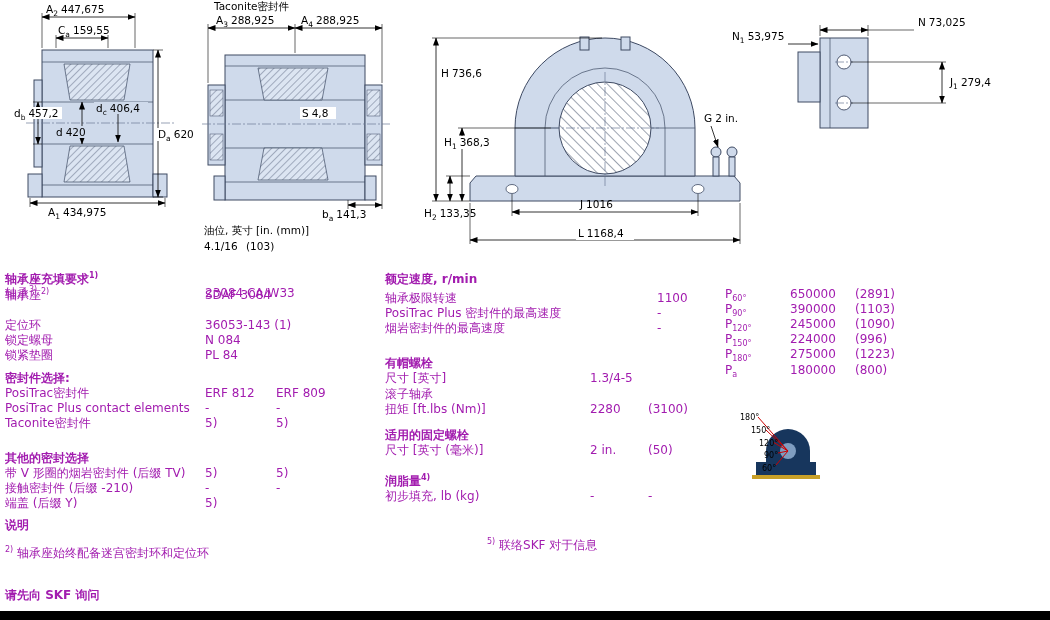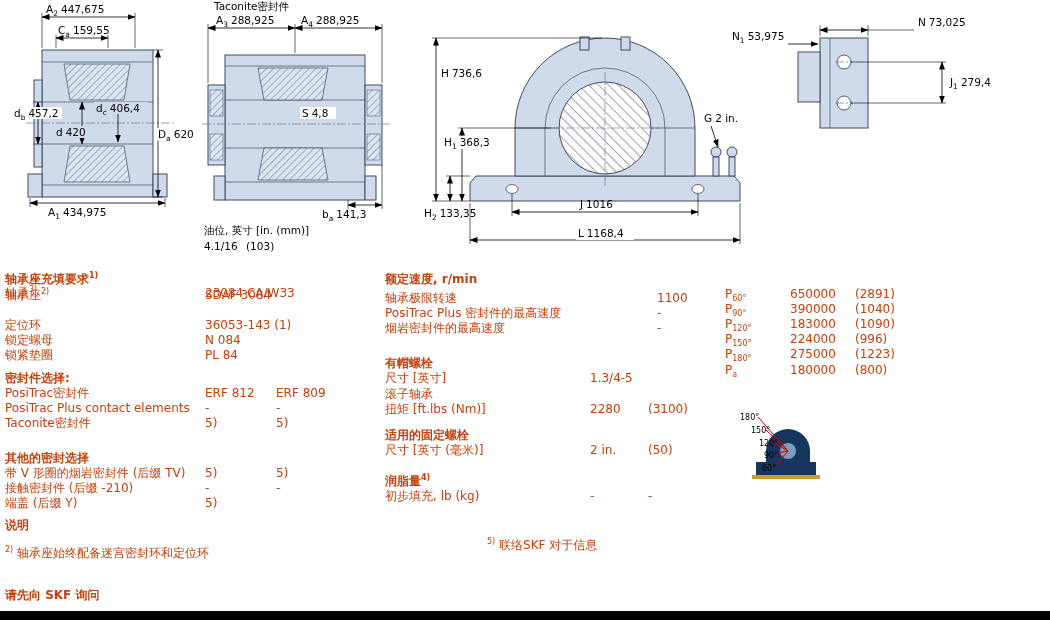--- a/index.html
+++ b/index.html
@@ -1,17 +1,17 @@
 <!DOCTYPE html>
 <html><head>
 <meta charset="utf-8">
 <style>
   *{box-sizing:border-box}
   body{margin:0;background:#fff}
-  .page{position:relative;width:1050px;height:620px;background:#fff;font-family:"DejaVu Sans",sans-serif;font-size:12px;color:#c2410c;overflow:hidden}
+  .page{position:relative;width:1050px;height:620px;background:#fff;font-family:"DejaVu Sans",sans-serif;font-size:12px;color:#a21caf;overflow:hidden}
   .abs{position:absolute}
   .b{font-weight:bold}
   .line{position:absolute;left:0;height:15px;line-height:14px;white-space:nowrap}
   .v1{position:absolute;left:200px}
   .v2{position:absolute;left:271px}
   .vs{position:absolute;left:272px}
   .vb1{position:absolute;left:205px}
   .vb2{position:absolute;left:263px}
   .lv1{position:absolute;left:65px}
   .lv2{position:absolute;left:130px}
@@ -233,22 +233,22 @@
 
     <div class="line b" style="top:158px">适用的固定螺栓</div>
     <div class="line" style="top:173px"><span>尺寸 [英寸 (毫米)]</span><span class="vb1">2 in.</span><span class="vb2">(50)</span></div>
 
     <div class="line b" style="top:204px"><span>润脂量</span><sup>4)</sup></div>
     <div class="line" style="top:219px"><span>初步填充, lb (kg)</span><span class="vb1">-</span><span class="vb2">-</span></div>
   </div>
 
   <div class="abs" style="left:725px;top:270px;width:320px;height:130px">
     <div class="line" style="top:17px"><span><span>P</span><sub>60°</sub></span><span class="lv1">650000</span><span class="lv2">(2891)</span></div>
-    <div class="line" style="top:32px"><span><span>P</span><sub>90°</sub></span><span class="lv1">390000</span><span class="lv2">(1040)</span></div>
-    <div class="line" style="top:47px"><span><span>P</span><sub>120°</sub></span><span class="lv1">183000</span><span class="lv2">(1090)</span></div>
+    <div class="line" style="top:32px"><span><span>P</span><sub>90°</sub></span><span class="lv1">390000</span><span class="lv2">(1103)</span></div>
+    <div class="line" style="top:47px"><span><span>P</span><sub>120°</sub></span><span class="lv1">245000</span><span class="lv2">(1090)</span></div>
     <div class="line" style="top:62px"><span><span>P</span><sub>150°</sub></span><span class="lv1">224000</span><span class="lv2">(996)</span></div>
     <div class="line" style="top:77px"><span><span>P</span><sub>180°</sub></span><span class="lv1">275000</span><span class="lv2">(1223)</span></div>
     <div class="line" style="top:93px"><span><span>P</span><sub>a</sub></span><span class="lv1">180000</span><span class="lv2">(800)</span></div>
   </div>
 
   <svg class="abs" style="left:724px;top:404px" width="100" height="85" viewBox="0 0 100 85">
     <g>
       <path d="M42,58 L42,47 A22,22 0 0 1 86,47 L86,58 Z" fill="#17365d"></path>
       <rect x="32" y="58" width="60" height="13" fill="#17365d"></rect>
       <rect x="28" y="71" width="68" height="4" fill="#c8a028"></rect>

